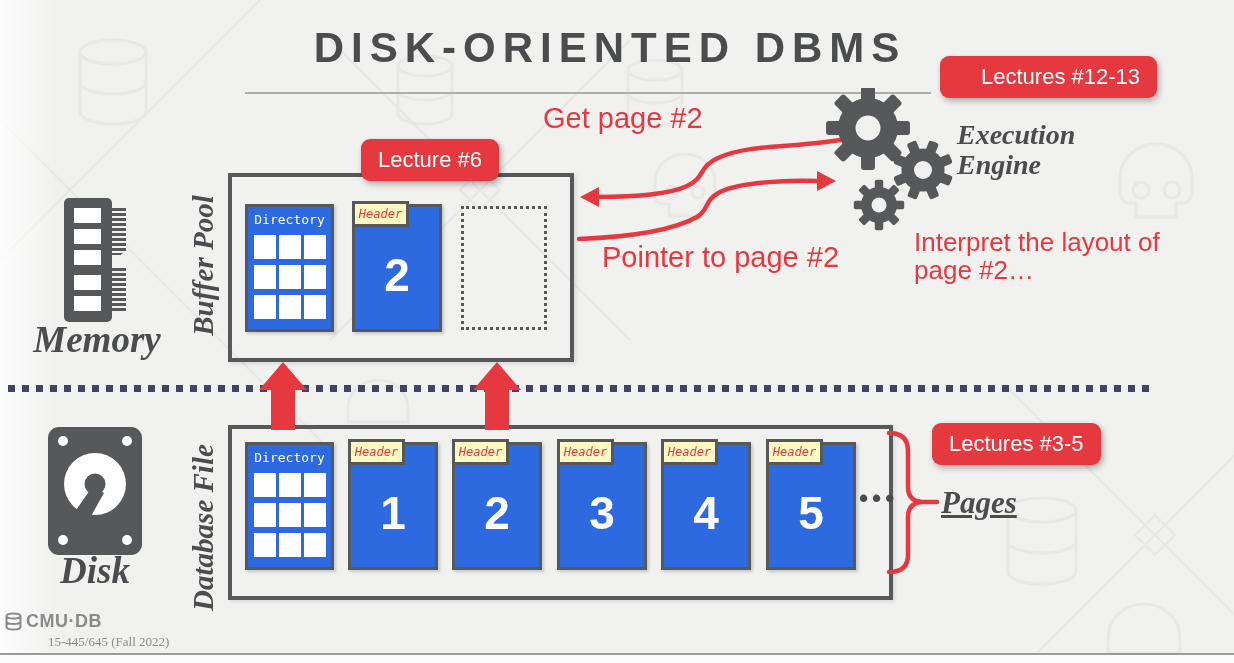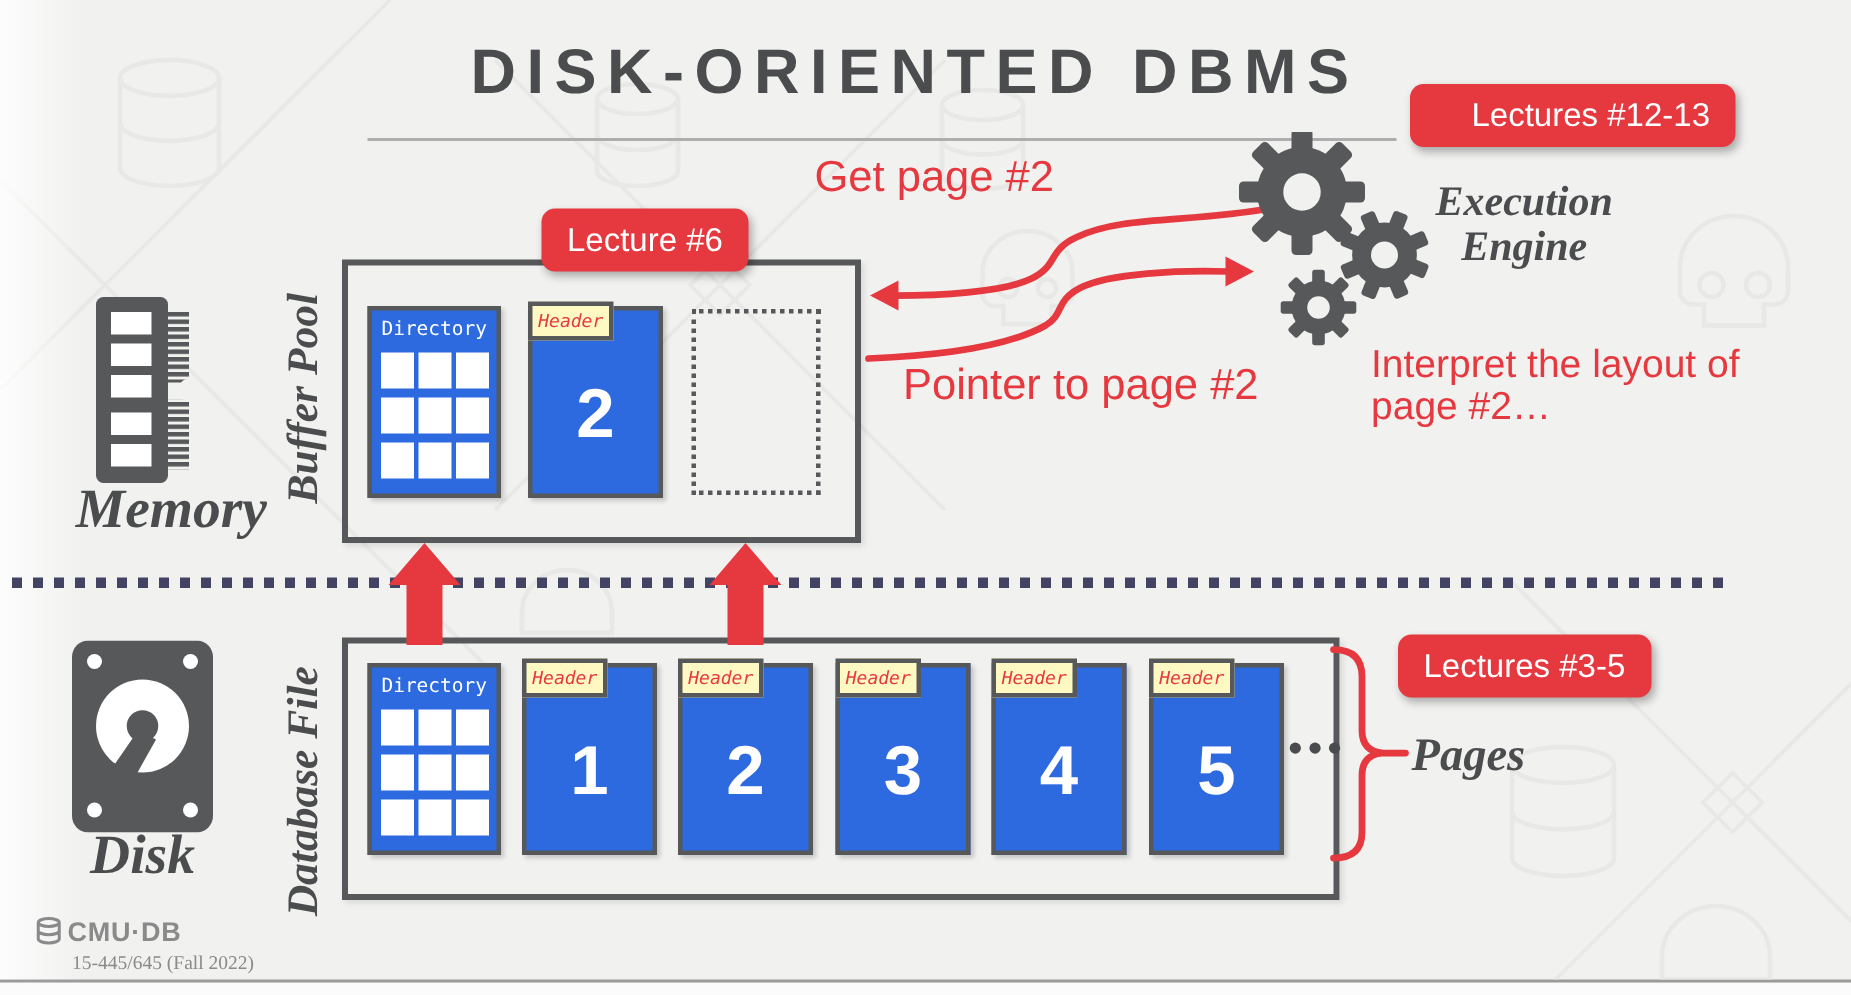--- a/index.html
+++ b/index.html
@@ -5,28 +5,28 @@
   html,body{margin:0;padding:0;}
   body{font-family:"Liberation Sans",sans-serif;background:#fbfbfb;}
   #canvas{position:relative;width:1234px;height:663px;background:#fbfbfb;overflow:hidden;}
   #slide{position:absolute;left:0;top:0;width:1234px;height:653px;background:#f1f1f0;
          border-bottom:2px solid #9b9b9b;overflow:hidden;}
   .abs{position:absolute;}
   
   .title{left:0;top:24px;width:1220px;text-align:center;font-size:42px;font-weight:bold;
          letter-spacing:7px;color:#4b4c4e;}
   .title-rule{left:245px;top:92px;width:686px;height:2px;background:#aeaeae;}
-  .serif-label{font-family:"Liberation Serif",serif;font-style:italic;font-weight:bold;color:#4b4c4e;text-align:center;}
+  .serif-label{font-family:"Liberation Serif",serif;font-style:italic;font-weight:bold;color:#4b4c4e;}
   .red-note{color:#e5383f;}
   .rot{transform:rotate(-90deg);text-align:center;}
-  .memory-label{left:16px;top:318px;width:162px;font-size:37px;text-align:right;}
+  .memory-label{left:16px;top:318px;width:162px;font-size:37px;text-align:center;}
   .disk-label{left:14px;top:549px;width:162px;font-size:37px;text-align:center;}
   .bp-label{left:103px;top:249px;width:200px;font-size:29px;}
   .db-label{left:93px;top:511px;width:220px;font-size:29px;}
-  .pages-label{left:941px;top:485px;font-size:31px;}
+  .pages-label{left:941px;top:485px;font-size:31px;text-decoration:underline;}
   .exec-label{left:957px;top:120px;font-size:28px;line-height:30px;}
   .get-page{left:543px;top:102px;font-size:29px;}
   .pointer{left:602px;top:241px;font-size:29px;}
   .interpret{left:914px;top:228px;font-size:26px;line-height:28px;}
   .dots{left:859px;top:483px;font-size:26px;font-weight:bold;letter-spacing:4px;color:#4a4b4d;}
   
   .badge{background:#e5383f;color:#ffffff;font-size:22px;padding:8px 17px;border-radius:9px;
          box-shadow:2px 3px 6px rgba(0,0,0,0.3);white-space:nowrap;}
   .badge-exec{left:940px;top:56px;padding-left:41px;}
   .badge-bp{left:317px;top:139px;margin-left:44px;}
@@ -52,21 +52,21 @@
             justify-content:center;font-size:46px;font-weight:bold;color:#ffffff;}
   .empty-slot{left:461px;top:206px;width:80px;height:118px;border:3px dotted #57585a;}
   
   .divider{left:8px;top:385px;width:1142px;height:7px;
            background:repeating-linear-gradient(90deg,#434463 0 7px,transparent 7px 14px);}
   
   .overlay{left:0;top:0;width:1234px;height:653px;pointer-events:none;}
   .edge-fade{left:0;top:0;width:55px;height:653px;pointer-events:none;
              background:linear-gradient(90deg,rgba(255,255,255,0.85),rgba(255,255,255,0));}
   
-  .footer-logo{left:23px;top:611px;display:flex;align-items:flex-start;gap:3px;color:#8a8a8a;
+  .footer-logo{left:4px;top:611px;display:flex;align-items:center;gap:3px;color:#8a8a8a;
                font-size:18px;font-weight:bold;letter-spacing:0.5px;}
   .footer-course{left:8px;top:634px;font-family:"Liberation Serif",serif;font-size:13px;color:#8a8a8a;margin-left:40px;}
 </style>
 </head>
 <body>
 
 <div id="canvas">
 <div id="slide">
 
   <svg class="abs overlay" viewBox="0 0 1234 653" fill="none" stroke="#e8e8e6" stroke-width="3">

